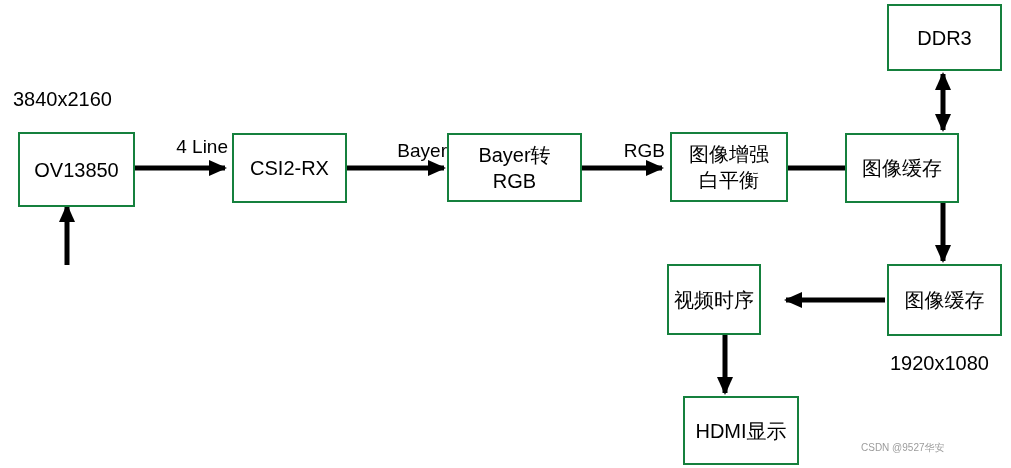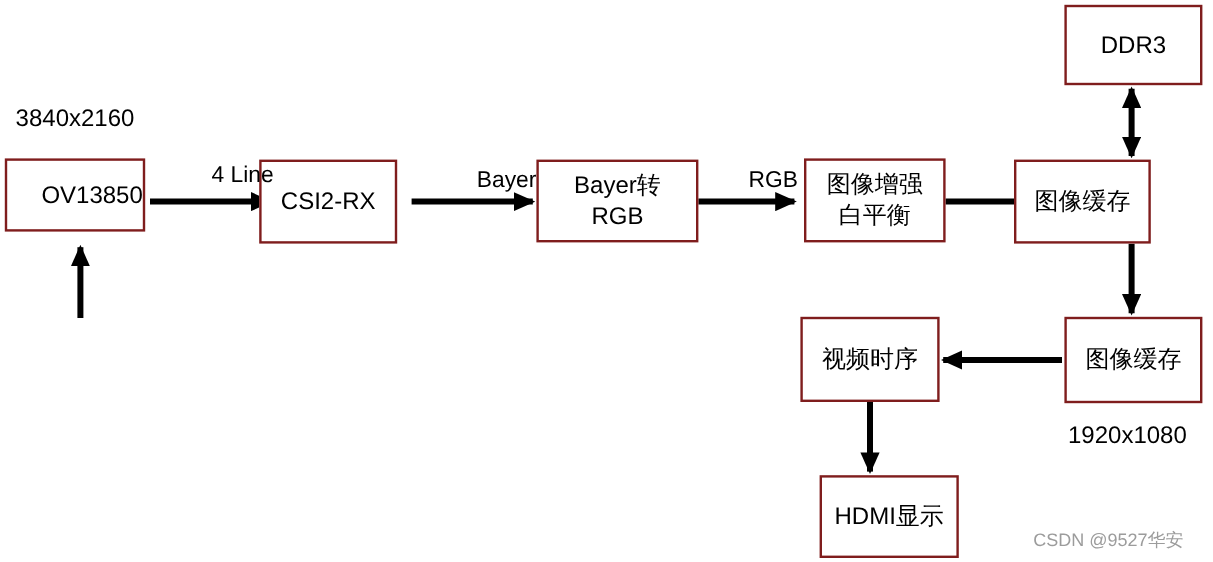--- a/index.html
+++ b/index.html
@@ -24,21 +24,21 @@
     height: 468px;
   }
   .edges line {
     stroke: #000000;
     stroke-width: 5;
   }
   .node {
     position: absolute;
     box-sizing: border-box;
     background: #ffffff;
-    border: 2px solid #7f1d1d;
+    border: 2px solid #15803d;
     display: flex;
     flex-direction: column;
     align-items: center;
     justify-content: center;
     font-size: 20px;
     line-height: 26px;
     text-align: center;
     white-space: nowrap;
   }
   .edge-label {
@@ -47,21 +47,21 @@
     text-align: right;
     white-space: nowrap;
   }
   .annotation {
     position: absolute;
     font-size: 20px;
     white-space: nowrap;
   }
   .watermark {
     position: absolute;
-    font-size: 15px;
+    font-size: 10px;
     color: #9c9c9c;
     white-space: nowrap;
   }
 </style>
 </head>
 <body>
 
 <div class="canvas">
 
   <svg class="edges" viewBox="0 0 1011 468" xmlns="http://www.w3.org/2000/svg">
@@ -74,26 +74,26 @@
     <line x1="343" y1="168" x2="444" y2="168" marker-end="url(#ah)"></line>
     <line x1="564" y1="168" x2="662" y2="168" marker-end="url(#ah)"></line>
     <line x1="783" y1="168" x2="884" y2="168" marker-end="url(#ah)"></line>
     <line x1="943" y1="74" x2="943" y2="130" marker-start="url(#ah)" marker-end="url(#ah)"></line>
     <line x1="943" y1="203" x2="943" y2="261" marker-end="url(#ah)"></line>
     <line x1="885" y1="300" x2="786" y2="300" marker-end="url(#ah)"></line>
     <line x1="725" y1="335" x2="725" y2="393" marker-end="url(#ah)"></line>
     <line x1="67" y1="265" x2="67" y2="206" marker-end="url(#ah)"></line>
   </svg>
 
-  <div class="node" style="left:4px;   top:132px; width:117px; height:61px;align-items:flex-end;">
+  <div class="node" style="left:18px;   top:132px; width:117px; height:75px;">
     <span>OV13850</span>
   </div>
 
 
-  <div class="node" style="left:216px; top:133px; width:115px; height:70px;align-items:center;">
+  <div class="node" style="left:232px; top:133px; width:115px; height:70px;align-items:center;">
     <span>CSI2-RX</span>
   </div>
 
   <div class="node" style="left:447px; top:133px; width:135px; height:69px;">
     <span>Bayer转</span>
     <span>RGB</span>
   </div>
 
   <div class="node" style="left:670px; top:132px; width:118px; height:70px;">
     <span>图像增强</span>
@@ -105,21 +105,21 @@
   </div>
 
   <div class="node" style="left:845px; top:133px; width:114px; height:70px;">
     <span>图像缓存</span>
   </div>
 
   <div class="node" style="left:887px; top:264px; width:115px; height:72px;">
     <span>图像缓存</span>
   </div>
 
-  <div class="node" style="left:667px; top:264px; width:116px; height:71px;justify-content:center;">
+  <div class="node" style="left:667px; top:264px; width:94px; height:71px;justify-content:center;">
     <span>视频时序</span>
   </div>
 
   <div class="node" style="left:667px; top:396px; width:116px; height:69px;margin-left:16px;">
     <span>HDMI显示</span>
   </div>
 
   <div class="edge-label" style="left:125px; top:136px; width:103px;">4 Line</div>
   <div class="edge-label" style="left:343px; top:140px; width:104px;">Bayer</div>
   <div class="edge-label" style="left:564px; top:140px; width:101px;">RGB</div>

